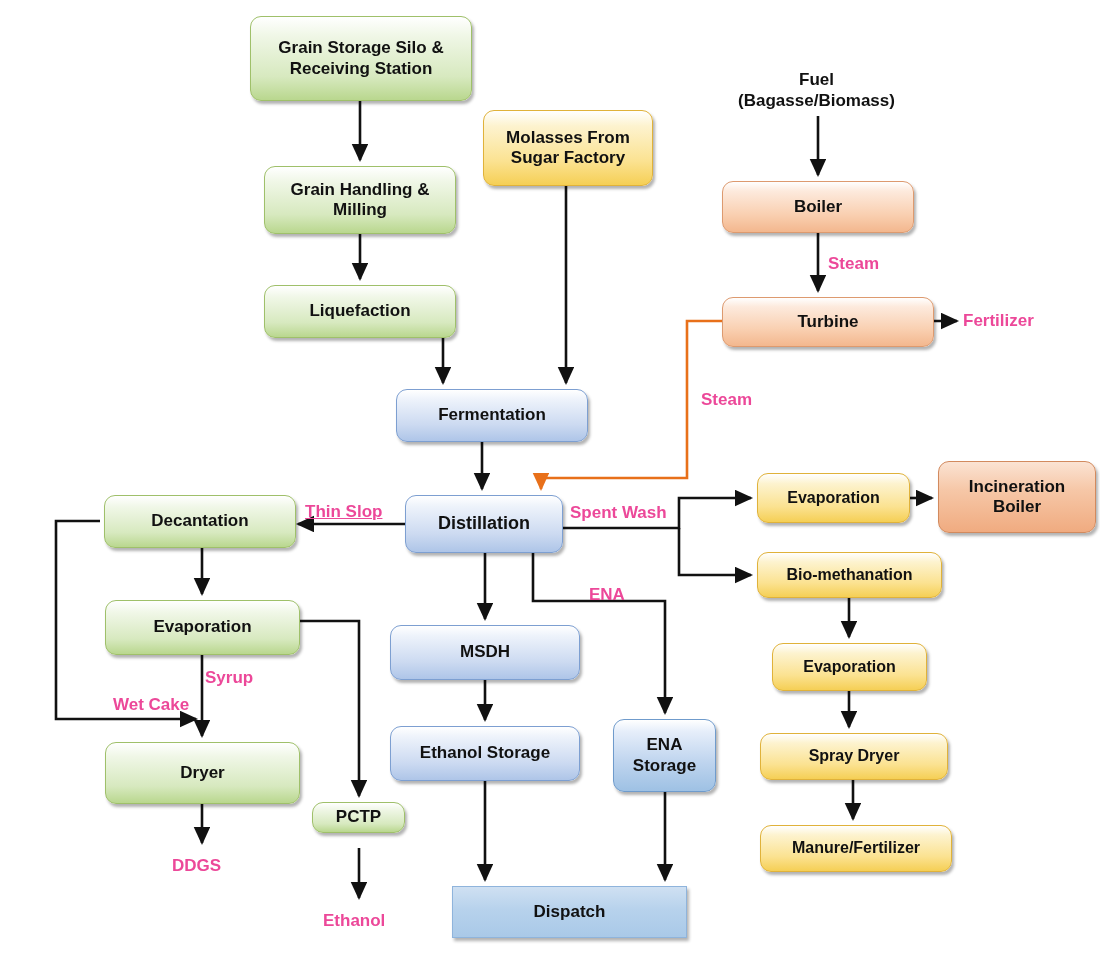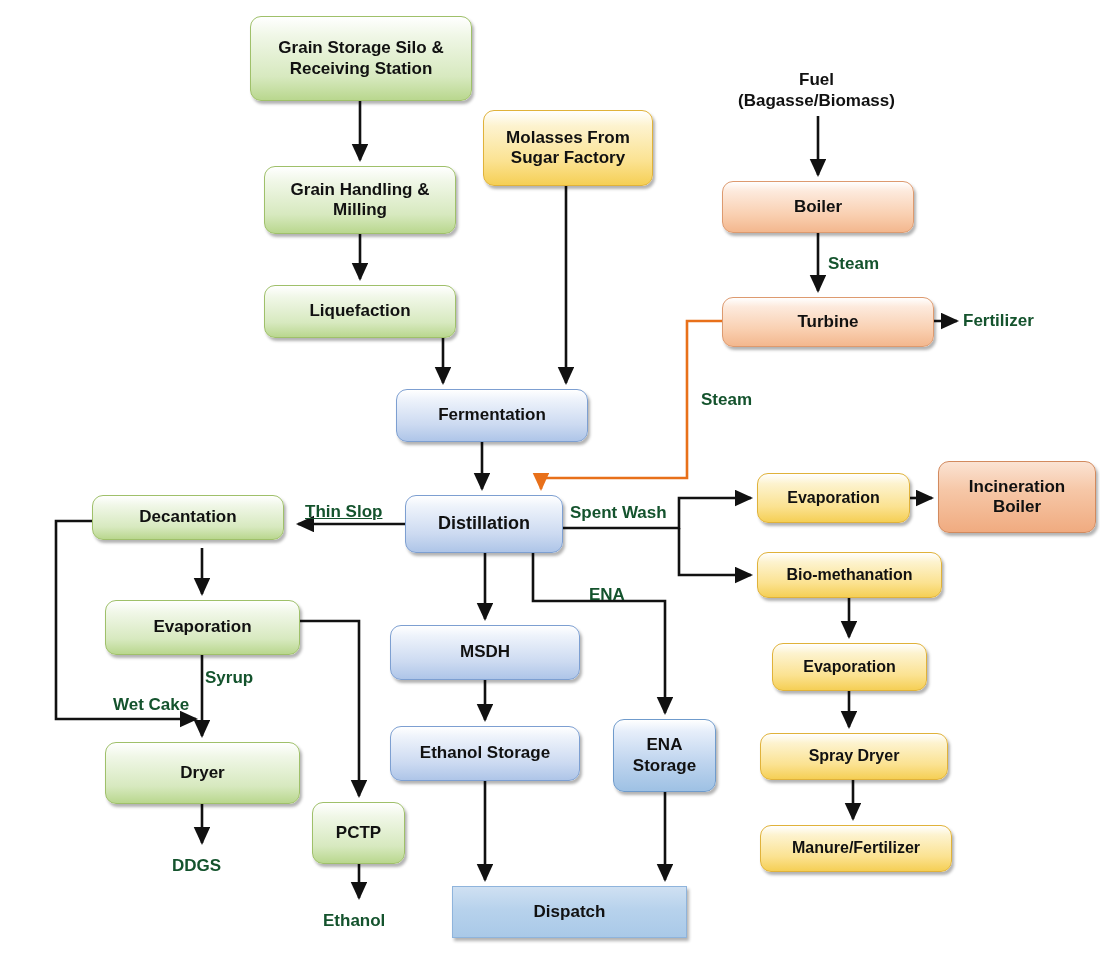--- a/index.html
+++ b/index.html
@@ -68,21 +68,21 @@
     border-color: #d28a5e;
   }
   .flat-blue {
     background: linear-gradient(to bottom, #cfe0f2 0%, #b7d2ec 45%, #a9c9e8 100%);
     border-color: #8fb4dc;
     border-radius: 0;
   }
   .label {
     position: absolute;
     font-weight: bold;
-    color: #14532d;
+    color: #ec4899;
     white-space: nowrap;
     z-index: 4;
     line-height: 1.2;
   }
   .plain {
     position: absolute;
     font-weight: bold;
     color: #111111;
     text-align: center;
     z-index: 4;
@@ -189,33 +189,33 @@
   </div>
 
   <div class="node blue" style="left:396px;top:389px;width:192px;height:53px;font-size:17px;">
     <span>Fermentation</span>
   </div>
 
   <div class="node blue" style="left:405px;top:495px;width:158px;height:58px;font-size:18px;">
     <span>Distillation</span>
   </div>
 
-  <div class="node green" style="left:92px;top:495px;width:192px;height:45px;font-size:17px;">
+  <div class="node green" style="left:104px;top:495px;width:192px;height:53px;font-size:17px;">
     <span>Decantation</span>
   </div>
 
   <div class="node green" style="left:105px;top:600px;width:195px;height:55px;font-size:17px;">
     <span>Evaporation</span>
   </div>
 
   <div class="node green" style="left:105px;top:742px;width:195px;height:62px;font-size:17px;">
     <span>Dryer</span>
   </div>
 
-  <div class="node green" style="left:312px;top:802px;width:93px;height:62px;font-size:17px;">
+  <div class="node green" style="left:312px;top:802px;width:93px;height:31px;font-size:17px;">
     <span>PCTP</span>
   </div>
 
   <div class="node blue" style="left:390px;top:625px;width:190px;height:55px;font-size:17px;">
     <span>MSDH</span>
   </div>
 
   <div class="node blue" style="left:390px;top:726px;width:190px;height:55px;font-size:17px;">
     <span>Ethanol Storage</span>
   </div>

